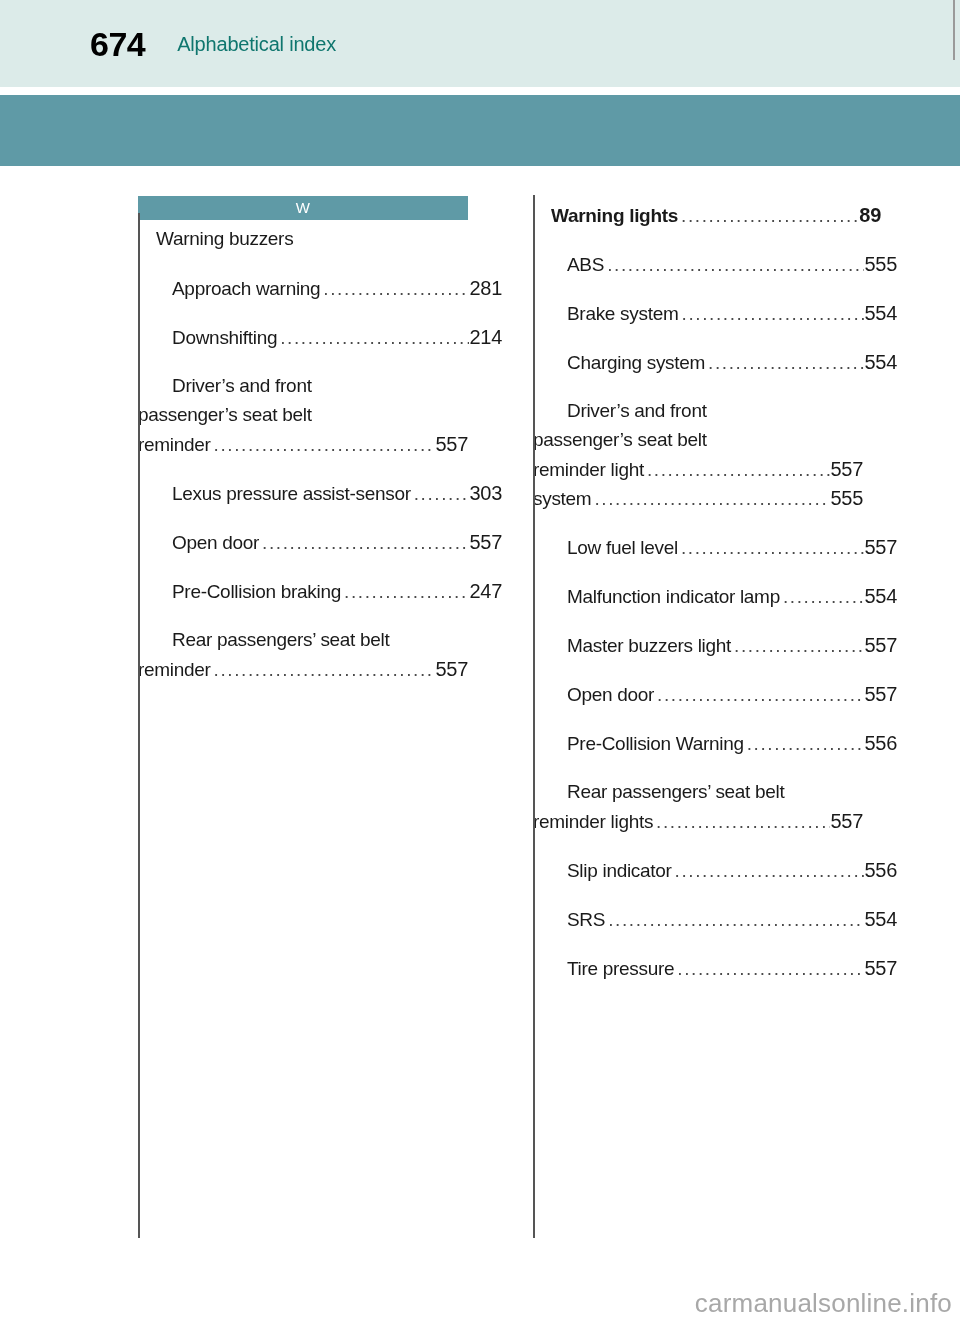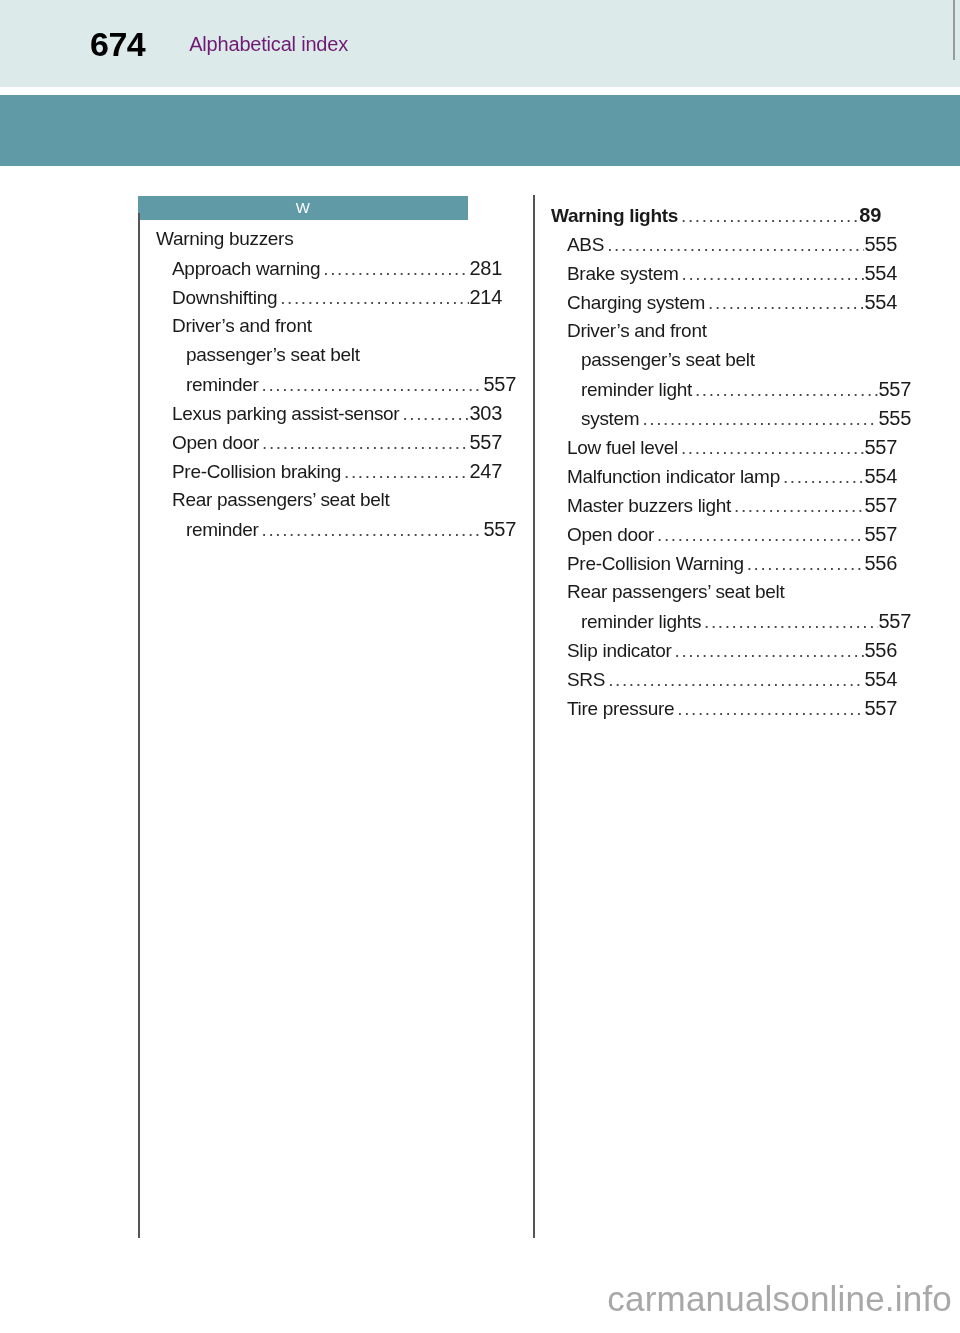--- a/index.html
+++ b/index.html
@@ -24,32 +24,31 @@
     height: 87px;
     background: #dcebe9;
   }
   #header-inner {
     position: absolute;
     left: 90px;
     top: 0;
     height: 87px;
     display: flex;
     align-items: center;
-    gap: 12px;
   }
   #page-number {
     font-size: 34px;
     font-weight: bold;
     color: #000000;
     letter-spacing: -0.5px;
     line-height: 1;
   }
   #header-title {
     font-size: 20px;
-    color: #701a75;
+    color: #0f766e;
     margin-left: 32px;
     letter-spacing: -0.2px;
     line-height: 1;
     text-align: right;
   }
   #teal-band {
     position: absolute;
     left: 0;
     top: 95px;
     width: 960px;
@@ -129,34 +128,34 @@
   .entry .page {
     font-size: 20px;
     letter-spacing: -0.3px;
     flex: 0 0 auto;
   }
   
   .entry.level-0 { padding-left: 18px; }
   .entry.level-0.bold .label,
   .entry.level-0.bold .page { font-weight: bold; }
   
-  .entry.level-1 { padding-left: 34px; }
-  
-  .entry.level-2 { padding-left: 48px; }
+  .entry.level-1 { padding-left: 34px; margin-top: 20px; }
+  
+  .entry.level-2 { }
 
   
   #col-left  .entry { width: 330px; }
   #col-right .entry { width: 330px; }
 
   
   #watermark {
     position: absolute;
     right: 8px;
     bottom: 14px;
-    font-size: 35px;
+    font-size: 26px;
     color: #a8a8a8;
     letter-spacing: 0.2px;
     font-family: "Liberation Sans", sans-serif;
   }
 </style>
 </head>
 <body>
 
 <div id="header-band">
   <div id="header-inner">
@@ -191,21 +190,21 @@
         </div>
         <div class="entry level-2 no-leader">
           <span class="label">passenger’s seat belt</span>
         </div>
         <div class="entry level-2">
           <span class="label">reminder</span>
           <span class="leader">............................................................</span>
           <span class="page">557</span>
         </div>
         <div class="entry level-1">
-          <span class="label">Lexus parking assist-sensor</span>
+          <span class="label">Lexus pressure assist-sensor</span>
           <span class="leader">............................................................</span>
           <span class="page">303</span>
         </div>
         <div class="entry level-1">
           <span class="label">Open door</span>
           <span class="leader">............................................................</span>
           <span class="page">557</span>
         </div>
         <div class="entry level-1">
           <span class="label">Pre-Collision braking</span>

